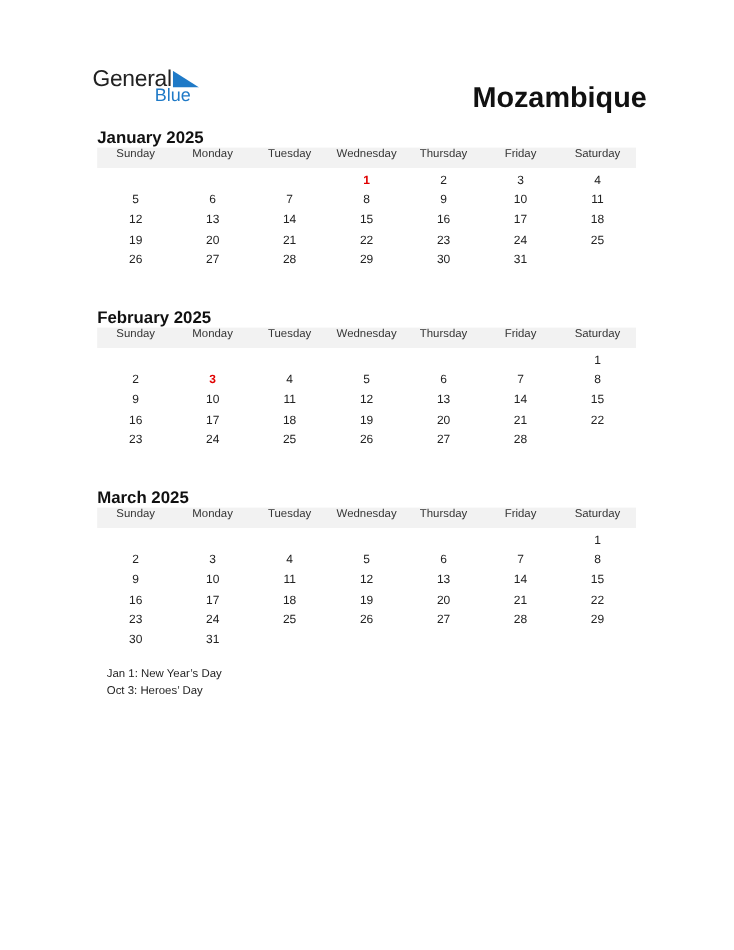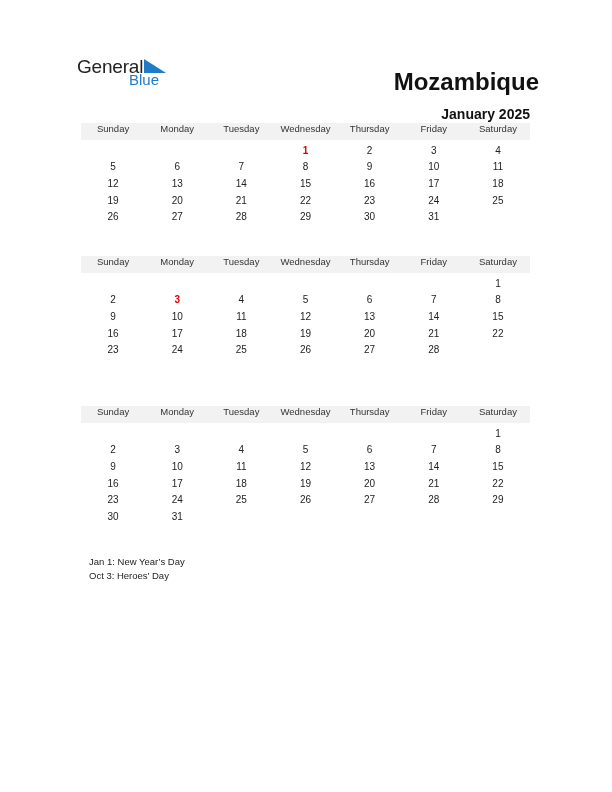--- a/index.html
+++ b/index.html
@@ -3,21 +3,21 @@
 <meta charset="utf-8">
 <style>
   html, body { margin:0; padding:0; }
   body { width:612px; height:792px; background:#ffffff; position:relative; font-family:"Liberation Sans", sans-serif; color:#222; overflow:hidden; }
   .logo { position:absolute; left:77px; top:56px; width:100px; height:36px; }
   .logo .gen { position:absolute; left:0; top:0; font-size:19px; color:#222; letter-spacing:-0.2px; }
   .logo .blue { position:absolute; left:52px; top:15px; font-size:15px; color:#1f7ac7; }
   .logo svg { position:absolute; left:67px; top:3px; }
   .country { position:absolute; right:73px; top:58px; font-size:24px; font-weight:bold; color:#111;margin-top:10px; }
   .month { position:absolute; left:81px; width:449px; }
-  .month-title { text-align:right; font-size:14px; font-weight:bold; color:#111; height:17px; line-height:17px; }
+  .month-title { text-align:left; font-size:14px; font-weight:bold; color:#111; height:17px; line-height:17px; }
   .hdr { display:flex; background:#f2f2f2; height:17px; margin-top:0px; }
   .hdr span { flex:1; text-align:center; font-size:9.5px; color:#333; }
   .row { display:flex; height:16.6px; align-items:center; }
   .row span { flex:1; text-align:center; font-size:10px; color:#222; }
   .row span.hol { color:#e00000; font-weight:bold; }
   .grid { padding-top:2px; }
   .notes { position:absolute; left:89px; top:555px; font-size:9.5px; color:#222; }
   .notes div { height:14px; line-height:14px; }
 </style>
 </head>
@@ -86,20 +86,21 @@
         <span>27</span>
         <span>28</span>
         <span>29</span>
         <span>30</span>
         <span>31</span>
         <span></span>
       </div>
     </div>
   </div>
 <div class="month" id="m1" style="top:256px;">
+    <div class="month-title">February 2025</div>
     <div class="hdr">
       <span>Sunday</span>
       <span>Monday</span>
       <span>Tuesday</span>
       <span>Wednesday</span>
       <span>Thursday</span>
       <span>Friday</span>
       <span>Saturday</span>
     </div>
     <div class="grid">
@@ -144,20 +145,21 @@
         <span>24</span>
         <span>25</span>
         <span>26</span>
         <span>27</span>
         <span>28</span>
         <span></span>
       </div>
     </div>
   </div>
 <div class="month" id="m2" style="top:406px;">
+    <div class="month-title">March 2025</div>
     <div class="hdr">
       <span>Sunday</span>
       <span>Monday</span>
       <span>Tuesday</span>
       <span>Wednesday</span>
       <span>Thursday</span>
       <span>Friday</span>
       <span>Saturday</span>
     </div>
     <div class="grid">

